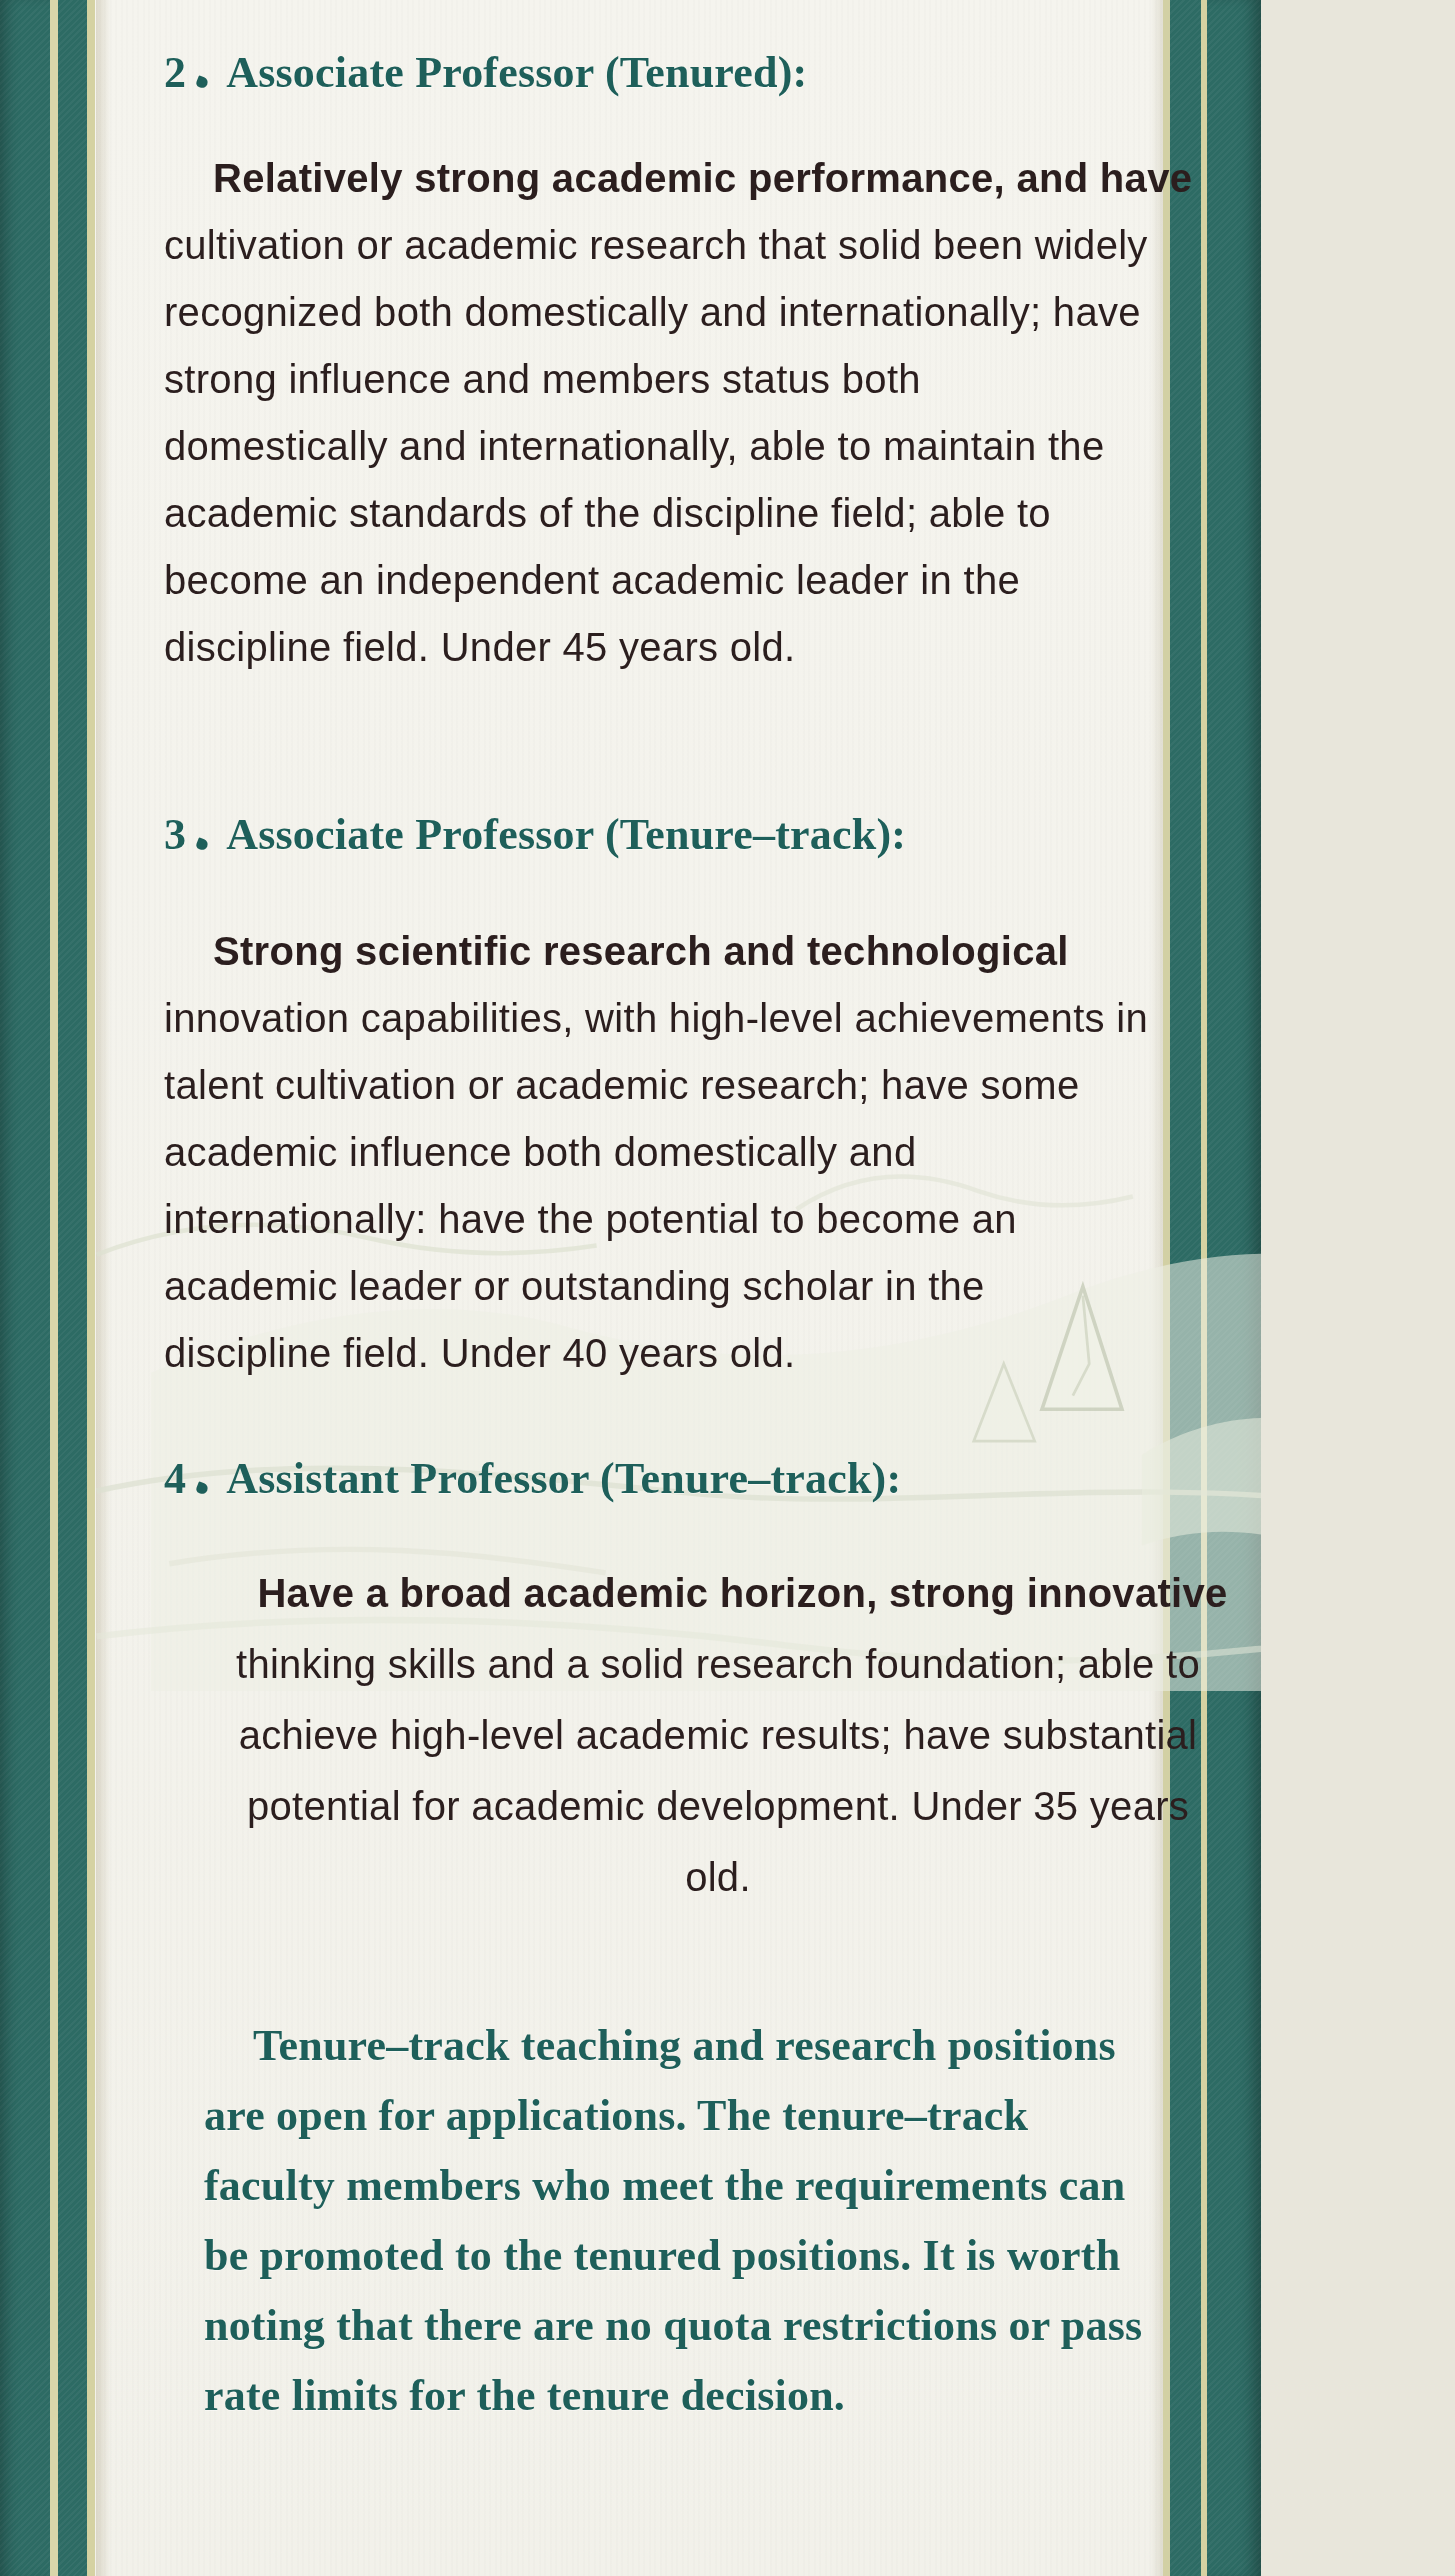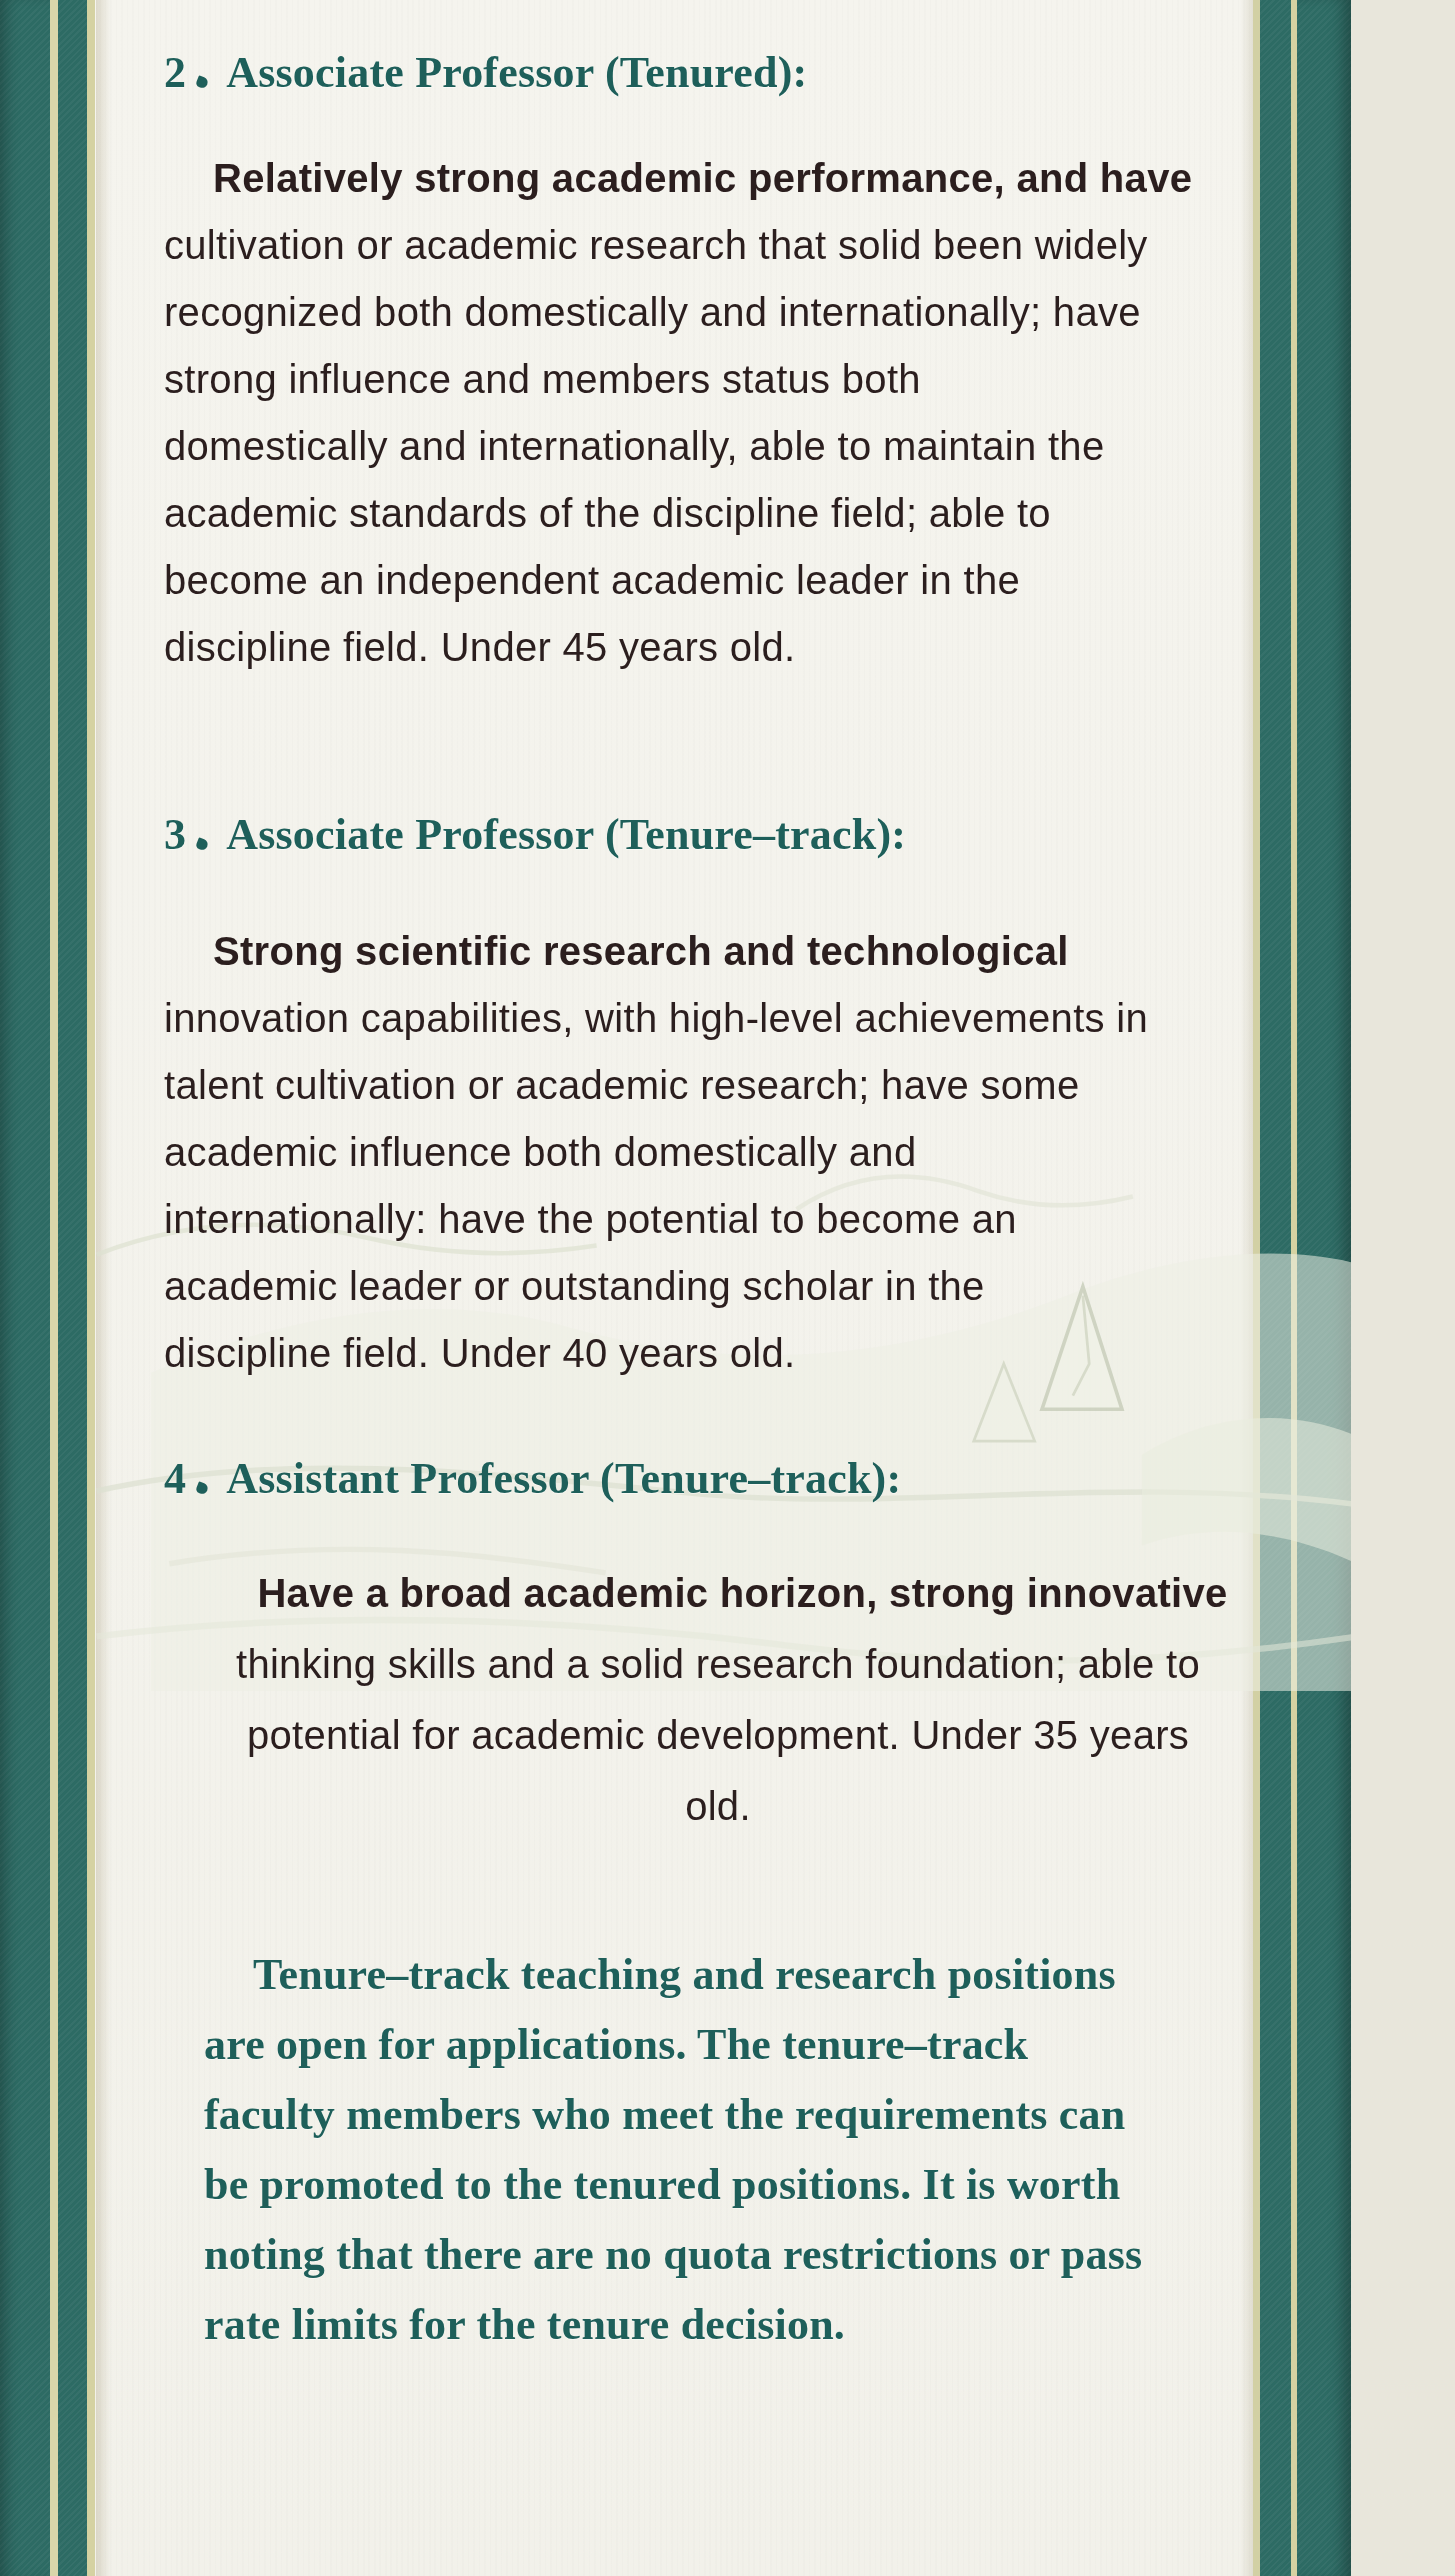--- a/index.html
+++ b/index.html
@@ -1,21 +1,22 @@
 <!DOCTYPE html>
 <html style="font-size:14.6px"><head>
 <meta charset="utf-8">
 <style>
   html,body{margin:0;padding:0;background:#e8e6db;}
   .poster{
-    position:relative;width:1351px;height:2576px;overflow:hidden;
+    position:relative;width:1225px;height:2576px;overflow:hidden;
     background:
       repeating-linear-gradient(90deg, rgba(0,0,0,0.012) 0 1.8px, transparent 1.8px 5.5px),
       linear-gradient(#f5f4ee,#f2f1ea);
     font-family:"Liberation Sans","DejaVu Sans",sans-serif;
+    padding-left:36px;
   }
   
   .vbar{position:absolute;top:0;bottom:0;}
   .teal{
     background:
       repeating-linear-gradient(135deg, rgba(255,255,255,0.045) 0 1.8px, transparent 1.8px 4.5px),
       #2d6b64;
   }
   .cream{background:#d9d6aa;}
   .bar-l-outer{left:0;width:50px;box-shadow:inset 12.7px 0 14.6px -7.3px rgba(0,0,0,0.28);}
@@ -119,20 +120,21 @@
       <div class="tline">internationally: have the potential to become an</div>
       <div class="tline">academic leader or outstanding scholar in the</div>
       <div class="tline">discipline field. Under 40 years old.</div>
     </div>
 
     <div class="sec-heading mt-h4"><span>4</span><span class="enum-dot"></span><span>Assistant Professor (Tenure–track):</span></div>
 
     <div class="body-par loose mt-body3">
       <div class="tline indent">Have a broad academic horizon, strong innovative</div>
       <div class="tline">thinking skills and a solid research foundation; able to</div>
+      <div class="tline">achieve high-level academic results; have substantial</div>
       <div class="tline">potential for academic development. Under 35 years</div>
       <div class="tline">old.</div>
     </div>
 
     <div class="closing-par mt-closing">
       <div class="tline indent">Tenure–track teaching and research positions</div>
       <div class="tline">are open for applications. The tenure–track</div>
       <div class="tline">faculty members who meet the requirements can</div>
       <div class="tline">be promoted to the tenured positions. It is worth</div>
       <div class="tline">noting that there are no quota restrictions or pass</div>

